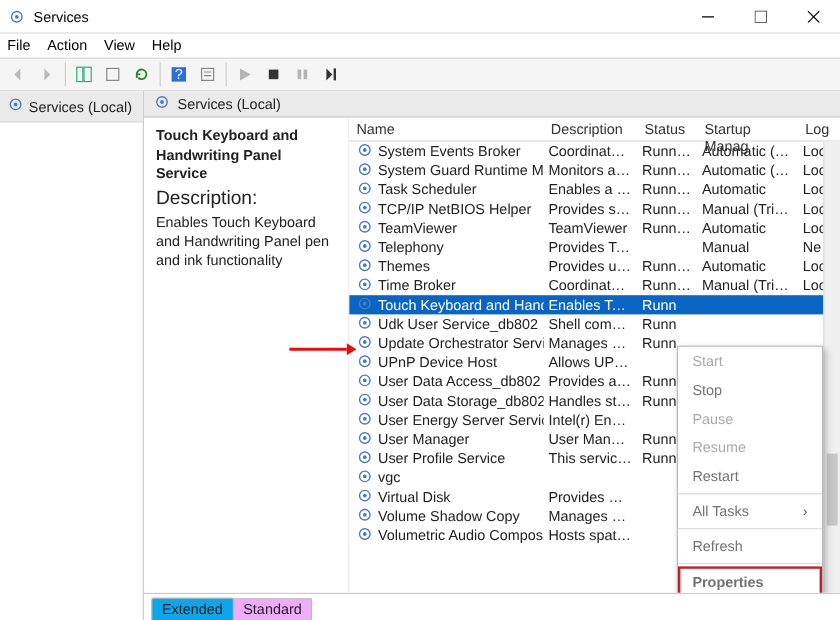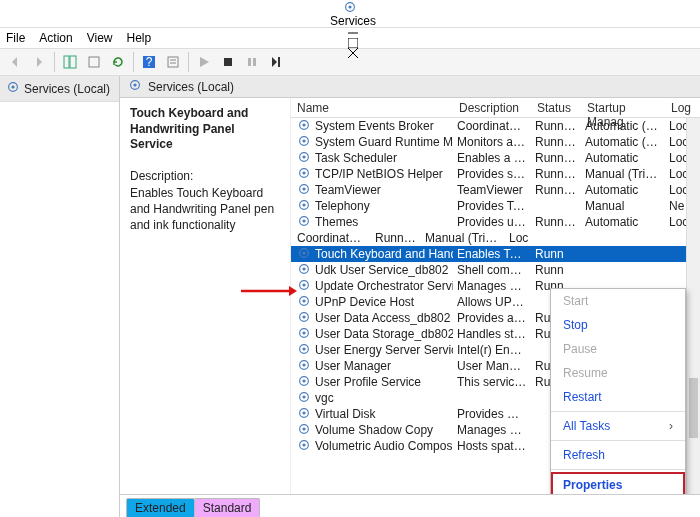--- a/index.html
+++ b/index.html
@@ -1,19 +1,19 @@
 <!DOCTYPE html>
 <html><head>
 <meta charset="utf-8">
 <style>
 * { box-sizing: border-box; margin: 0; padding: 0; font-family: "Segoe UI", Tahoma, sans-serif; font-size: 12px; color: #222; }
 html, body { width: 700px; height: 517px; background: #fff; overflow: hidden; }
 
 
-.titlebar { display: flex; align-items: center; height: 28px; padding-left: 6px; border-bottom: 1px solid #ddd; flex-direction: column; }
+.titlebar { display: flex; align-items: center; height: 28px; padding-left: 6px; border-bottom: 1px solid #ddd; }
 .titlebar .t-icon { width: 16px; height: 16px; margin-right: 6px; display: inline-flex; align-items: center; justify-content: center; }
 .titlebar .title { font-size: 12px; color: #000; flex: 1; }
 .winbtn { width: 44px; height: 28px; display: flex; align-items: center; justify-content: center; color: #000; }
 .winbtn svg { width: 10px; height: 10px; }
 
 
 .menubar { display: flex; align-items: center; height: 20px; padding-left: 6px; gap: 14px; }
 .menubar span { font-size: 12px; color: #000; }
 
 
@@ -25,22 +25,22 @@
 
 .body { display: flex; height: calc(517px - 28px - 20px - 28px); }
 .leftpane { width: 120px; border-right: 1px solid #ccc; background: #fff; }
 .leftpane .treeitem { display: flex; align-items: center; gap: 4px; padding: 4px 6px; background: #eaeaea; border-bottom: 1px solid #ddd; }
 
 .main { flex: 1; display: flex; flex-direction: column; background: #fff; position: relative; }
 .mainheader { display: flex; align-items: center; height: 22px; background: #eaeaea; border-bottom: 1px solid #ccc; padding-left: 8px; gap: 6px; }
 
 .content { flex: 1; display: flex; overflow: hidden; border-bottom: 1px solid #ccc; }
 .desc { width: 170px; padding: 8px 10px 8px 10px; }
-.desc .svc-name { font-weight: bold; font-size: 12px; margin-bottom: 16px; line-height: 1.3; }
-.desc .lbl { font-size: 12px; margin-bottom: 2px; }
+.desc .svc-name { font-weight: bold; font-size: 12px; margin-bottom: 4px; line-height: 1.3; }
+.desc .lbl { font-size: 16px; margin-bottom: 2px; }
 .desc .txt { font-size: 12px; line-height: 1.35; }
 
 .listwrap { flex: 1; display: flex; flex-direction: column; position: relative; border-left: 1px solid #eee; }
 .cols { display: flex; height: 20px; border-bottom: 1px solid #ddd; background: #fff; }
 .cols .col { padding: 3px 6px; font-size: 12px; color: #333; border-right: 1px solid transparent; }
 .col-name { width: 162px; }
 .col-desc { width: 78px; }
 .col-status { width: 50px; }
 .col-stype { width: 84px; }
 .col-log { width: 30px; }
@@ -60,22 +60,22 @@
 
 .gear { fill: none; stroke: #4a7bbd; stroke-width: 1.3; }
 
 
 .tabs { height: 22px; display: flex; align-items: flex-end; padding-left: 6px; gap: 0; }
 .tab { border: 1px solid #bbb; border-top-left-radius: 2px; border-top-right-radius: 2px; padding: 2px 8px; font-size: 12px; background: #fff; margin-right: -1px; position: relative; bottom: -1px; }
 .tab.active { border-bottom: 1px solid #fff; background: #f0abfc; }
 .tab.inactive { background: #0ea5e9; }
 
 
-.ctxmenu { position: absolute; right: 14px; top: 190px; width: 136px; background: #fff; border: 1px solid #bbb; box-shadow: 2px 3px 6px rgba(0,0,0,0.25); }
-.ctxmenu .mi { padding: 5px 12px; font-size: 12px; color: #1d4ed8; }
+.ctxmenu { position: absolute; right: 14px; top: 190px; width: 122px; background: #fff; border: 1px solid #bbb; box-shadow: 2px 3px 6px rgba(0,0,0,0.25); }
+.ctxmenu .mi { padding: 5px 12px; font-size: 12px; color: #737373; }
 .ctxmenu .mi.disabled { color: #aaa; }
 .ctxmenu .mi.hassub::after { content: "›"; float: right; color: #555; }
 .ctxmenu hr { border: none; border-top: 1px solid #ddd; margin: 2px 0; }
 .ctxmenu .mi.hl { border: 2px solid #c1202c; padding: 4px 10px; font-weight: 600; }
 
 
 .arrow { position: absolute; left: -50px; top: 186px; width: 56px; height: 14px; }
 
 
 .scroll { position: absolute; right: 0; top: 20px; bottom: 0; width: 14px; background: #f0f0f0; border-left: 1px solid #ddd; }
@@ -320,20 +320,27 @@
                     <circle cx="8" cy="8" r="1.8" fill="#4a7bbd"></circle>
                   </svg></span>
                 <span>Themes</span>
               </span>
               <span class="cell c-desc">Provides use...</span>
               <span class="cell c-status">Running</span>
               <span class="cell c-stype">Automatic</span>
               <span class="cell c-log">Loc</span>
             </div>
             <div class="row">
+              <span class="cell c-name">
+                <span><svg class="svc-icon" viewBox="0 0 16 16">
+                    <circle cx="8" cy="8" r="5" fill="none" stroke="#4a7bbd" stroke-width="1.3"></circle>
+                    <circle cx="8" cy="8" r="1.8" fill="#4a7bbd"></circle>
+                  </svg></span>
+                <span>Time Broker</span>
+              </span>
               <span class="cell c-desc">Coordinates ...</span>
               <span class="cell c-status">Running</span>
               <span class="cell c-stype">Manual (Trigg...</span>
               <span class="cell c-log">Loc</span>
             </div>
             <div class="row selected">
               <span class="cell c-name">
                 <span><svg class="svc-icon" viewBox="0 0 16 16">
                     <circle cx="8" cy="8" r="5" fill="none" stroke="#4a7bbd" stroke-width="1.3"></circle>
                     <circle cx="8" cy="8" r="1.8" fill="#4a7bbd"></circle>

